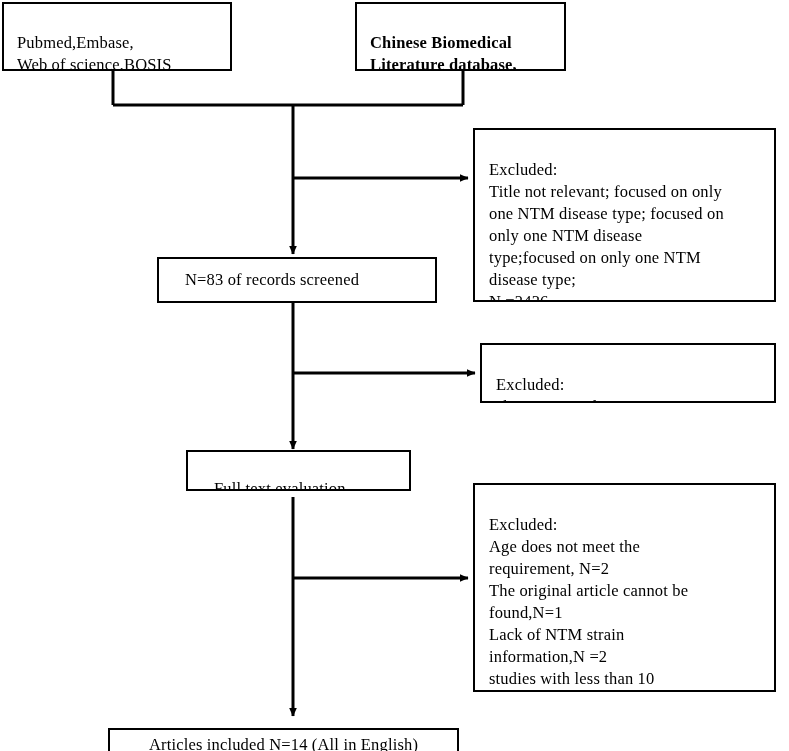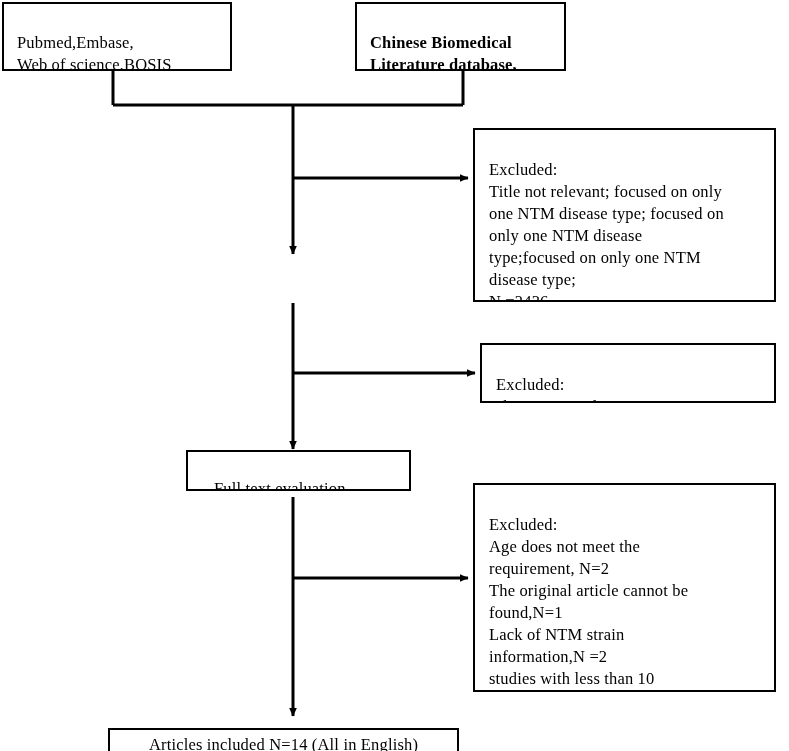--- a/index.html
+++ b/index.html
@@ -102,20 +102,23 @@
   <div class="node node-excl" style="left:473px; top:128px; width:303px; height:174px;">
     <span>Excluded:
 Title not relevant; focused on only
 one NTM disease type; focused on
 only one NTM disease
 type;focused on only one NTM
 disease type;
 N =2436</span>
   </div>
 
+  <div class="node node-left-mid" style="left:157px; top:257px; width:280px; height:46px;">
+    <span>N=83 of records screened</span>
+  </div>
 
   <div class="node node-excl" style="left:480px; top:343px; width:296px; height:60px;">
     <span>Excluded:
 abstacts not relevant, N =62</span>
   </div>
 
   <div class="node node-pad" style="left:186px; top:450px; width:225px; height:41px; padding-left:26px; padding-top:4px;">
     <span>Full text evaluation,
 N=21</span>
   </div>

